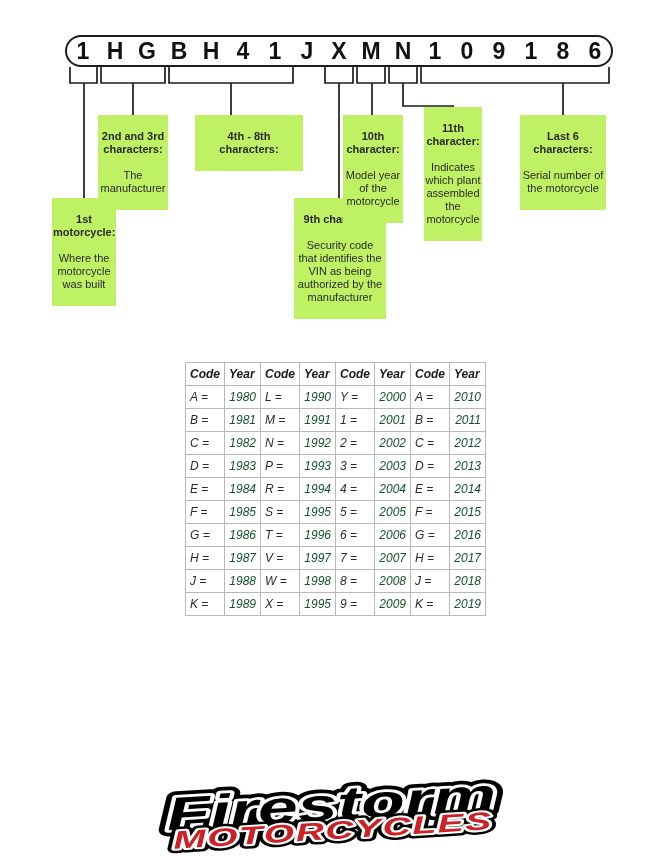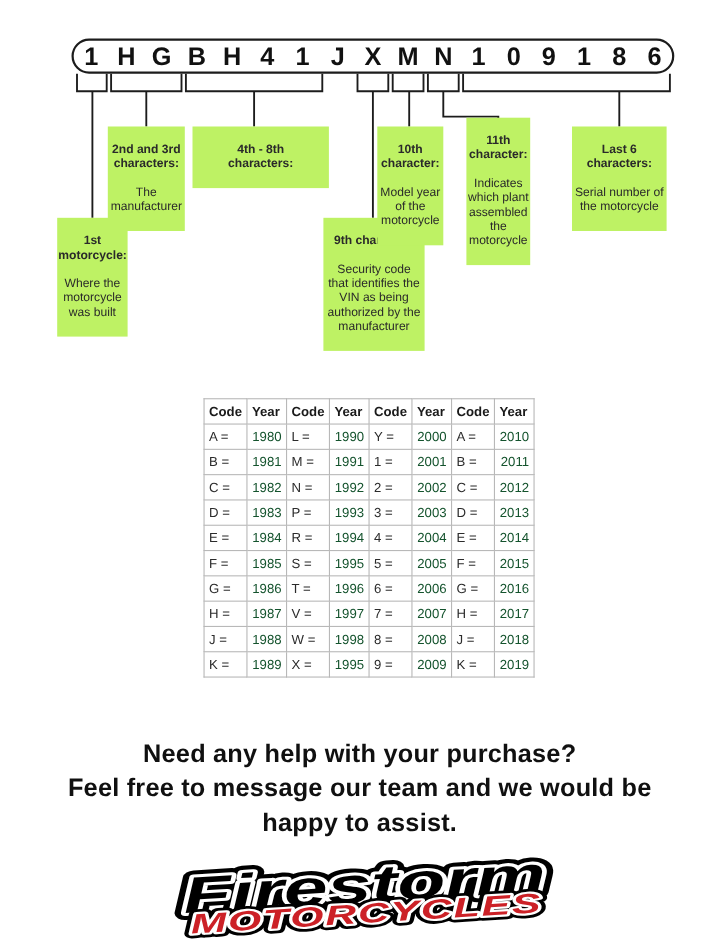--- a/index.html
+++ b/index.html
@@ -33,21 +33,21 @@
   }
   .lb-title { font-weight:bold; }
 
   .source-note {
     position:absolute; left:56px; top:296px; font-size:11.5px;
     color:#111; white-space:pre;
   }
 
   
   .table-wrap { position:absolute; left:185px; top:362px; }
-  table.year-table { border-collapse:collapse; background:#fff; }
+  table.year-table { border-collapse:collapse; background:#fff;font-style:italic; }
   .year-table th, .year-table td {
     border:1px solid #b8b8b8; height:23px; box-sizing:border-box;
     font-size:12px; padding:0 4px; white-space:nowrap;
   }
   .year-table th { width:36px; min-width:36px; font-weight:bold; text-align:left; color:#1a1a1a; }
   .year-table td.code-cell { text-align:left; color:#2b2b2b; }
   .year-table td.year-cell { text-align:right; color:#14532d;margin-top:48px; }
 
   
   .help-text {
@@ -120,21 +120,21 @@
     <div class="lb-desc">Where the
 motorcycle
 was built</div>
   </div>
   <div class="label-box" style="left:98px;  top:115px; width:70px;">
     <div class="lb-title">2nd and 3rd
 characters:</div>
     <div class="lb-desc">The
 manufacturer</div>
   </div>
-  <div class="label-box" style="left:175px; top:115px; width:124px;">
+  <div class="label-box" style="left:195px; top:115px; width:108px;">
     <div class="lb-title">4th - 8th
 characters:</div>
   </div>
   <div class="label-box" style="left:294px; top:198px; width:92px;">
     <div class="lb-title">9th character:</div>
     <div class="lb-desc">Security code
 that identifies the
 VIN as being
 authorized by the
 manufacturer</div>
@@ -275,23 +275,20 @@
             <td class="year-cell">1995</td>
             <td class="code-cell">9 =</td>
             <td class="year-cell">2009</td>
             <td class="code-cell">K =</td>
             <td class="year-cell">2019</td>
           </tr>
         </tbody>
       </table>
   </div>
 
-  <div class="help-text">Need any help with your purchase?
-Feel free to message our team and we would be
-happy to assist.</div>
 
   <svg class="logo-svg" viewBox="0 0 390 95" width="390" height="95">
     <g transform="rotate(-3.5 195 55)">
       <text class="brand-t stroke-outer" x="195" y="60" textLength="330" lengthAdjust="spacingAndGlyphs">Firestorm</text>
       <text class="brand-t stroke-white" x="195" y="60" textLength="330" lengthAdjust="spacingAndGlyphs">Firestorm</text>
       <text class="brand-t fill-black" x="195" y="60" textLength="330" lengthAdjust="spacingAndGlyphs">Firestorm</text>
 
       <text class="sub-t stroke-outer-sub" x="195" y="79" textLength="320" lengthAdjust="spacingAndGlyphs">MOTORCYCLES</text>
       <text class="sub-t stroke-white-sub" x="195" y="79" textLength="320" lengthAdjust="spacingAndGlyphs">MOTORCYCLES</text>
       <text class="sub-t" x="195" y="79" textLength="320" lengthAdjust="spacingAndGlyphs" fill="#cc2127">MOTORCYCLES</text>

